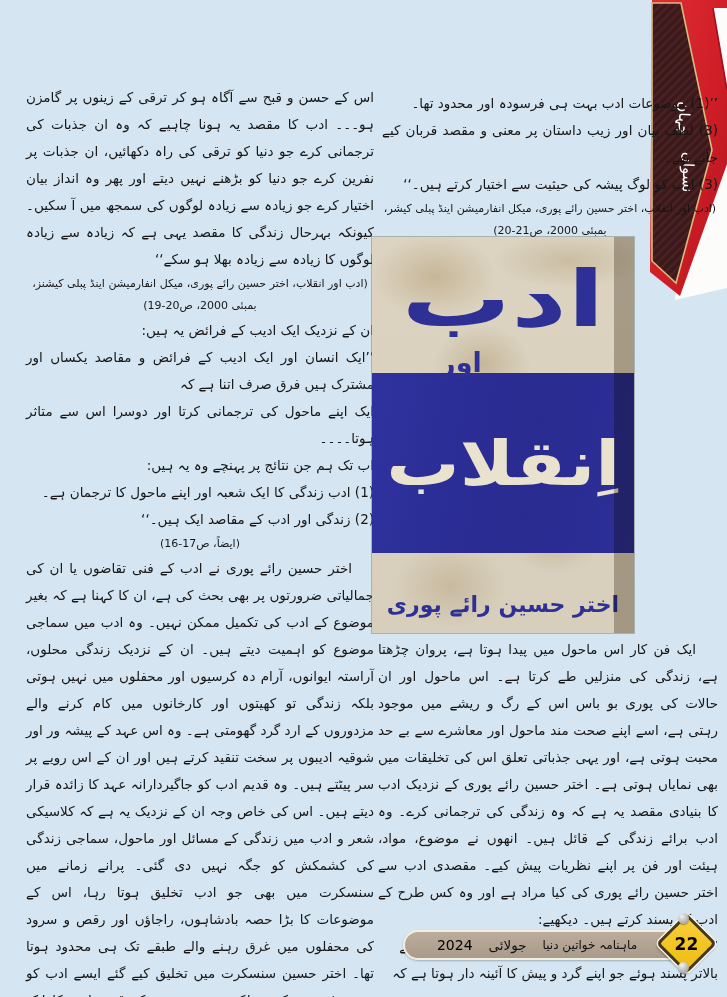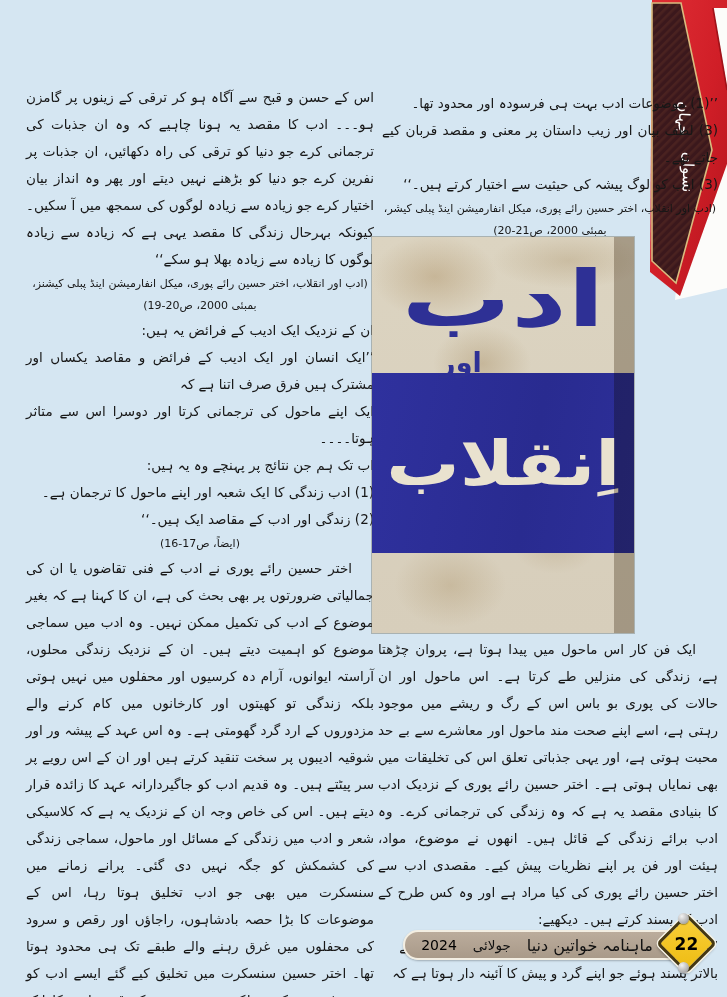--- a/index.html
+++ b/index.html
@@ -61,21 +61,21 @@
   
   .footer{position:absolute;left:400px;top:910px;width:327px;height:80px;}
   .f-pill{
     position:absolute;left:3px;top:20px;right:22px;height:30px;
     background:linear-gradient(#bbac9c,#a99a89);
     border:2px solid #f3eee2;border-radius:16px;
     box-shadow:0 1px 2px rgba(0,0,0,.25);
     display:flex;direction:rtl;align-items:center;justify-content:center;
     gap:16px;padding:0 48px 0 14px;box-sizing:border-box;
   }
-  .f-mag{font-size:16px;color:#111;white-space:nowrap;}
+  .f-mag{font-size:12px;color:#111;white-space:nowrap;}
   .f-month{font-size:13.5px;color:#111;white-space:nowrap;text-align:right;}
   .f-year{font-size:14px;font-weight:normal;color:#000;direction:ltr;}
   .f-sphere{
     position:absolute;width:11px;height:11px;border-radius:50%;z-index:3;
     background:radial-gradient(circle at 35% 30%,#f2f2f2,#b5b5b5 60%,#8b8b8b);
     box-shadow:0 1px 1px rgba(0,0,0,.3);
   }
   .f-sphere.top{left:278px;top:3px;}
   .f-sphere.bottom{left:278px;top:52px;}
   .f-diamond{
@@ -131,20 +131,21 @@
   <p class="list-line">(3) ادب کو لوگ پیشہ کی حیثیت سے اختیار کرتے ہیں۔‘‘</p>
   <p class="cite">(ادب اور انقلاب، اختر حسین رائے پوری، میکل انفارمیشن اینڈ پبلی کیشر، بمبئی 2000، ص21-20)</p>
 </div>
 
 <div class="book">
   <div class="book-title-top">ادب</div>
   <div class="book-conj">اور</div>
   <div class="book-band">
     <span class="book-band-title">اِنقلاب</span>
   </div>
+  <div class="book-author">اختر حسین رائے پوری</div>
 </div>
 
 <div class="col col-right-bottom">
   <p class="body-text indent">ایک فن کار اس ماحول میں پیدا ہوتا ہے، پروان چڑھتا ہے، زندگی کی منزلیں طے کرتا ہے۔ اس ماحول اور ان حالات کی پوری بو باس اس کے رگ و ریشے میں موجود رہتی ہے، اسے اپنے صحت مند ماحول اور معاشرے سے بے حد محبت ہوتی ہے، اور یہی جذباتی تعلق اس کی تخلیقات میں بھی نمایاں ہوتی ہے۔ اختر حسین رائے پوری کے نزدیک ادب کا بنیادی مقصد یہ ہے کہ وہ زندگی کی ترجمانی کرے۔ وہ ادب برائے زندگی کے قائل ہیں۔ انھوں نے موضوع، مواد، ہیئت اور فن پر اپنے نظریات پیش کیے۔ مقصدی ادب سے اختر حسین رائے پوری کی کیا مراد ہے اور وہ کس طرح کے ادب کو پسند کرتے ہیں۔ دیکھیے:</p>
   <p class="quote-block">’’ادب کا یہ مقصد ہے کہ زمان و مکان کی حد بندیوں سے</p>
   <p class="quote-block">بالاتر پسند ہوئے جو اپنے گرد و پیش کا آئینہ دار ہوتا ہے کہ</p>
 </div>
 
 <div class="footer">
   <div class="f-pill">

